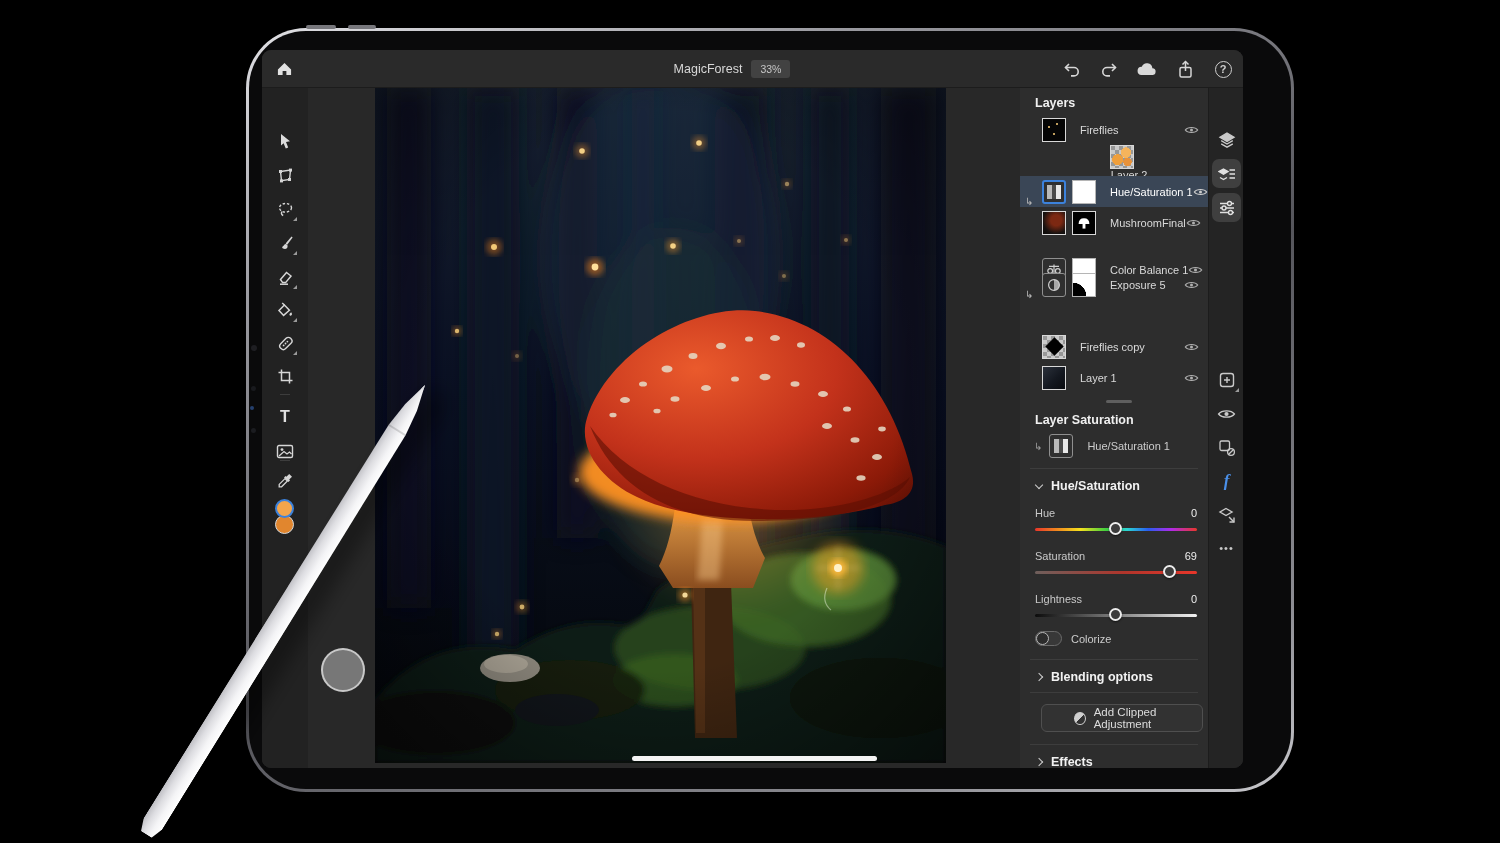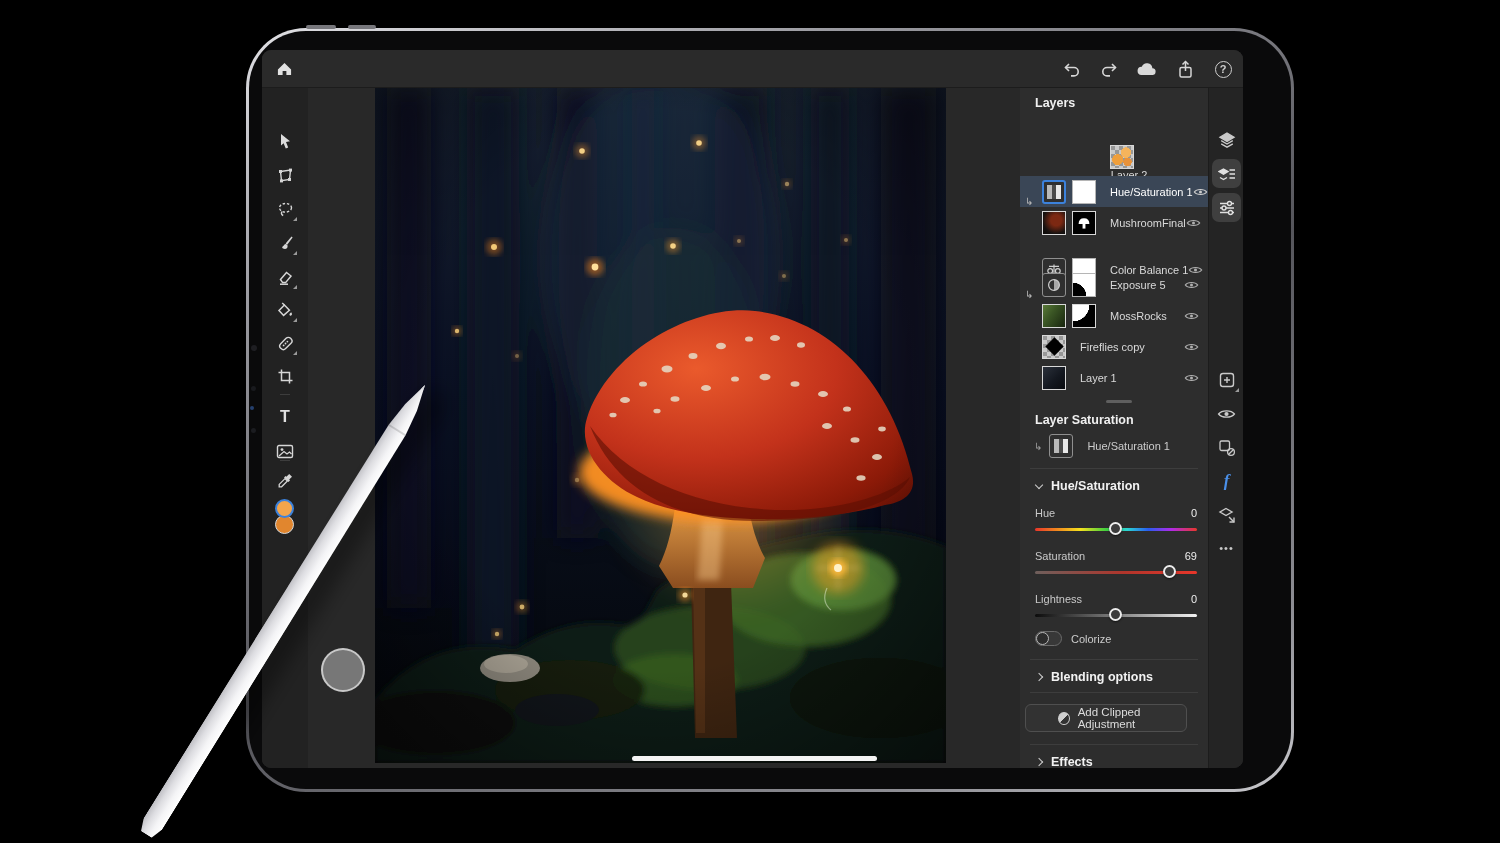--- a/index.html
+++ b/index.html
@@ -110,21 +110,21 @@
   .track.hue { background:linear-gradient(90deg,#e8362a,#f08a1e 14%,#f5e11e 28%,#3ecf3e 44%,#2ad4d4 57%,#2a5cf0 70%,#b02ae8 84%,#e8362a); }
   .track.sat { background:linear-gradient(90deg,#6e5f5c,#b0352b 55%,#e8362a); }
   .track.lig { background:linear-gradient(90deg,#0c0c0c,#808080 50%,#f2f2f2); }
   .knob { position:absolute; top:-6px; width:13px; height:13px; border-radius:50%;
     background:#3c3c3c; border:2px solid #ececec; box-shadow:0 1px 2px rgba(0,0,0,.6); }
   .toggle { position:absolute; left:15px; width:27px; height:15px; border-radius:8px;
     background:#383838; border:1px solid #6a6a6a; }
   .toggle .tknob { position:absolute; left:0px; top:0px; width:13px; height:13px;
     border-radius:50%; background:#2c2c2c; border:1.6px solid #b9b9b9; }
   .tg-label { position:absolute; left:51px; color:#cccccc; font-size:11px; }
-  .acl-btn { position:absolute; left:5px; width:162px; height:28px; border-radius:6px;
+  .acl-btn { position:absolute; left:21px; width:162px; height:28px; border-radius:6px;
     border:1px solid #4f4f4f; background:#323232; display:flex; align-items:center;
     justify-content:center; gap:8px; color:#dcdcdc; font-size:11.5px;padding-left:32px; }
   .half-circle { width:13px; height:13px; border-radius:50%; border:1.5px solid #cfcfcf;
     background:linear-gradient(135deg,#cfcfcf 50%, transparent 50%); }
 
   
   .rstrip { position:absolute; left:946px; top:38px; width:35px; bottom:0; background:#242424;
     border-left:1px solid #1c1c1c; }
   .rtool { position:absolute; left:3px; width:29px; height:29px; border-radius:7px;
     display:flex; align-items:center; justify-content:center; }
@@ -168,20 +168,24 @@
     <div class="cam-dot" style="left:2px;top:397px;width:5px;height:5px;background:#1b1c20;"></div>
   </div>
 
   <div class="screen">
 
     <div class="topbar">
       <div class="home-btn">
         <svg class="ic" width="17" height="16" viewBox="0 0 18 17">
             <path d="M2 9 L9 2 L16 9 V15 H11 V10.5 H7 V15 H2 Z" fill="#e2e2e2"></path>
           </svg>
+      </div>
+      <div class="title-wrap">
+        <span class="doc-title">MagicForest</span>
+        <span class="zoom-badge">33%</span>
       </div>
       <div class="tb-actions">
         <span class="tb-icon">
           <svg class="ic" width="19" height="16" viewBox="0 0 19 16" fill="none" stroke="#d6d6d6" stroke-width="1.6">
               <path d="M3.5 6.5 H12 a4.2 4.2 0 0 1 0 8.4 H9"></path>
               <path d="M7 3 L3.5 6.5 L7 10"></path>
             </svg>
         </span>
         <span class="tb-icon">
           <svg class="ic" width="19" height="16" viewBox="0 0 19 16" fill="none" stroke="#d6d6d6" stroke-width="1.6">
@@ -460,20 +464,34 @@
           </g>
         </g>
 
         <rect width="571" height="675" fill="url(#vig)"></rect>
       </svg>
     </div>
 
     <div class="panel">
       <div class="panel-title" style="top:8px;">Layers</div>
 
+      <div class="lrow" style="top:26px;">
+        <span class="th img t-fireflies">
+            <i style="left:5px;top:7px;"></i>
+            <i style="left:13px;top:4px;"></i>
+            <i style="left:10px;top:14px;"></i>
+          </span>
+        <span class="lname">Fireflies</span>
+        <span class="eye">
+            <svg class="ic" width="15" height="12" viewBox="0 0 18 13" fill="none" stroke="#b0b0b0" stroke-width="1.3">
+              <path d="M1.5 6.5 C4.5 2.5 13.5 2.5 16.5 6.5 C13.5 10.5 4.5 10.5 1.5 6.5 Z"></path>
+              <circle cx="9" cy="6.5" r="1.8" fill="#b0b0b0" stroke="none"></circle>
+            </svg>
+          </span>
+      </div>
 
       <div class="lrow" style="top:57px;flex-direction:column;">
         <span class="th img checker t-layer2"></span>
         <span class="lname">Layer 2</span>
         <span class="eye">
             <svg class="ic" width="15" height="12" viewBox="0 0 18 13" fill="none" stroke="#b0b0b0" stroke-width="1.3">
               <path d="M1.5 6.5 C4.5 2.5 13.5 2.5 16.5 6.5 C13.5 10.5 4.5 10.5 1.5 6.5 Z"></path>
               <circle cx="9" cy="6.5" r="1.8" fill="#b0b0b0" stroke="none"></circle>
             </svg>
           </span>
@@ -542,31 +560,20 @@
         <span class="th mask m-exposure"></span>
         <span class="lname">Exposure 5</span>
         <span class="eye">
             <svg class="ic" width="15" height="12" viewBox="0 0 18 13" fill="none" stroke="#b0b0b0" stroke-width="1.3">
               <path d="M1.5 6.5 C4.5 2.5 13.5 2.5 16.5 6.5 C13.5 10.5 4.5 10.5 1.5 6.5 Z"></path>
               <circle cx="9" cy="6.5" r="1.8" fill="#b0b0b0" stroke="none"></circle>
             </svg>
           </span>
       </div>
 
-      <div class="lrow" style="top:212px;">
-        <span class="th img t-moss"></span>
-        <span class="th img m-moss"></span>
-        <span class="lname">MossRocks</span>
-        <span class="eye">
-            <svg class="ic" width="15" height="12" viewBox="0 0 18 13" fill="none" stroke="#b0b0b0" stroke-width="1.3">
-              <path d="M1.5 6.5 C4.5 2.5 13.5 2.5 16.5 6.5 C13.5 10.5 4.5 10.5 1.5 6.5 Z"></path>
-              <circle cx="9" cy="6.5" r="1.8" fill="#b0b0b0" stroke="none"></circle>
-            </svg>
-          </span>
-      </div>
 
       <div class="lrow" style="top:243px;">
         <span class="th img checker" style="display:flex;align-items:center;justify-content:center;">
             <span class="diamond"></span>
           </span>
         <span class="lname">Fireflies copy</span>
         <span class="eye">
             <svg class="ic" width="15" height="12" viewBox="0 0 18 13" fill="none" stroke="#b0b0b0" stroke-width="1.3">
               <path d="M1.5 6.5 C4.5 2.5 13.5 2.5 16.5 6.5 C13.5 10.5 4.5 10.5 1.5 6.5 Z"></path>
               <circle cx="9" cy="6.5" r="1.8" fill="#b0b0b0" stroke="none"></circle>

